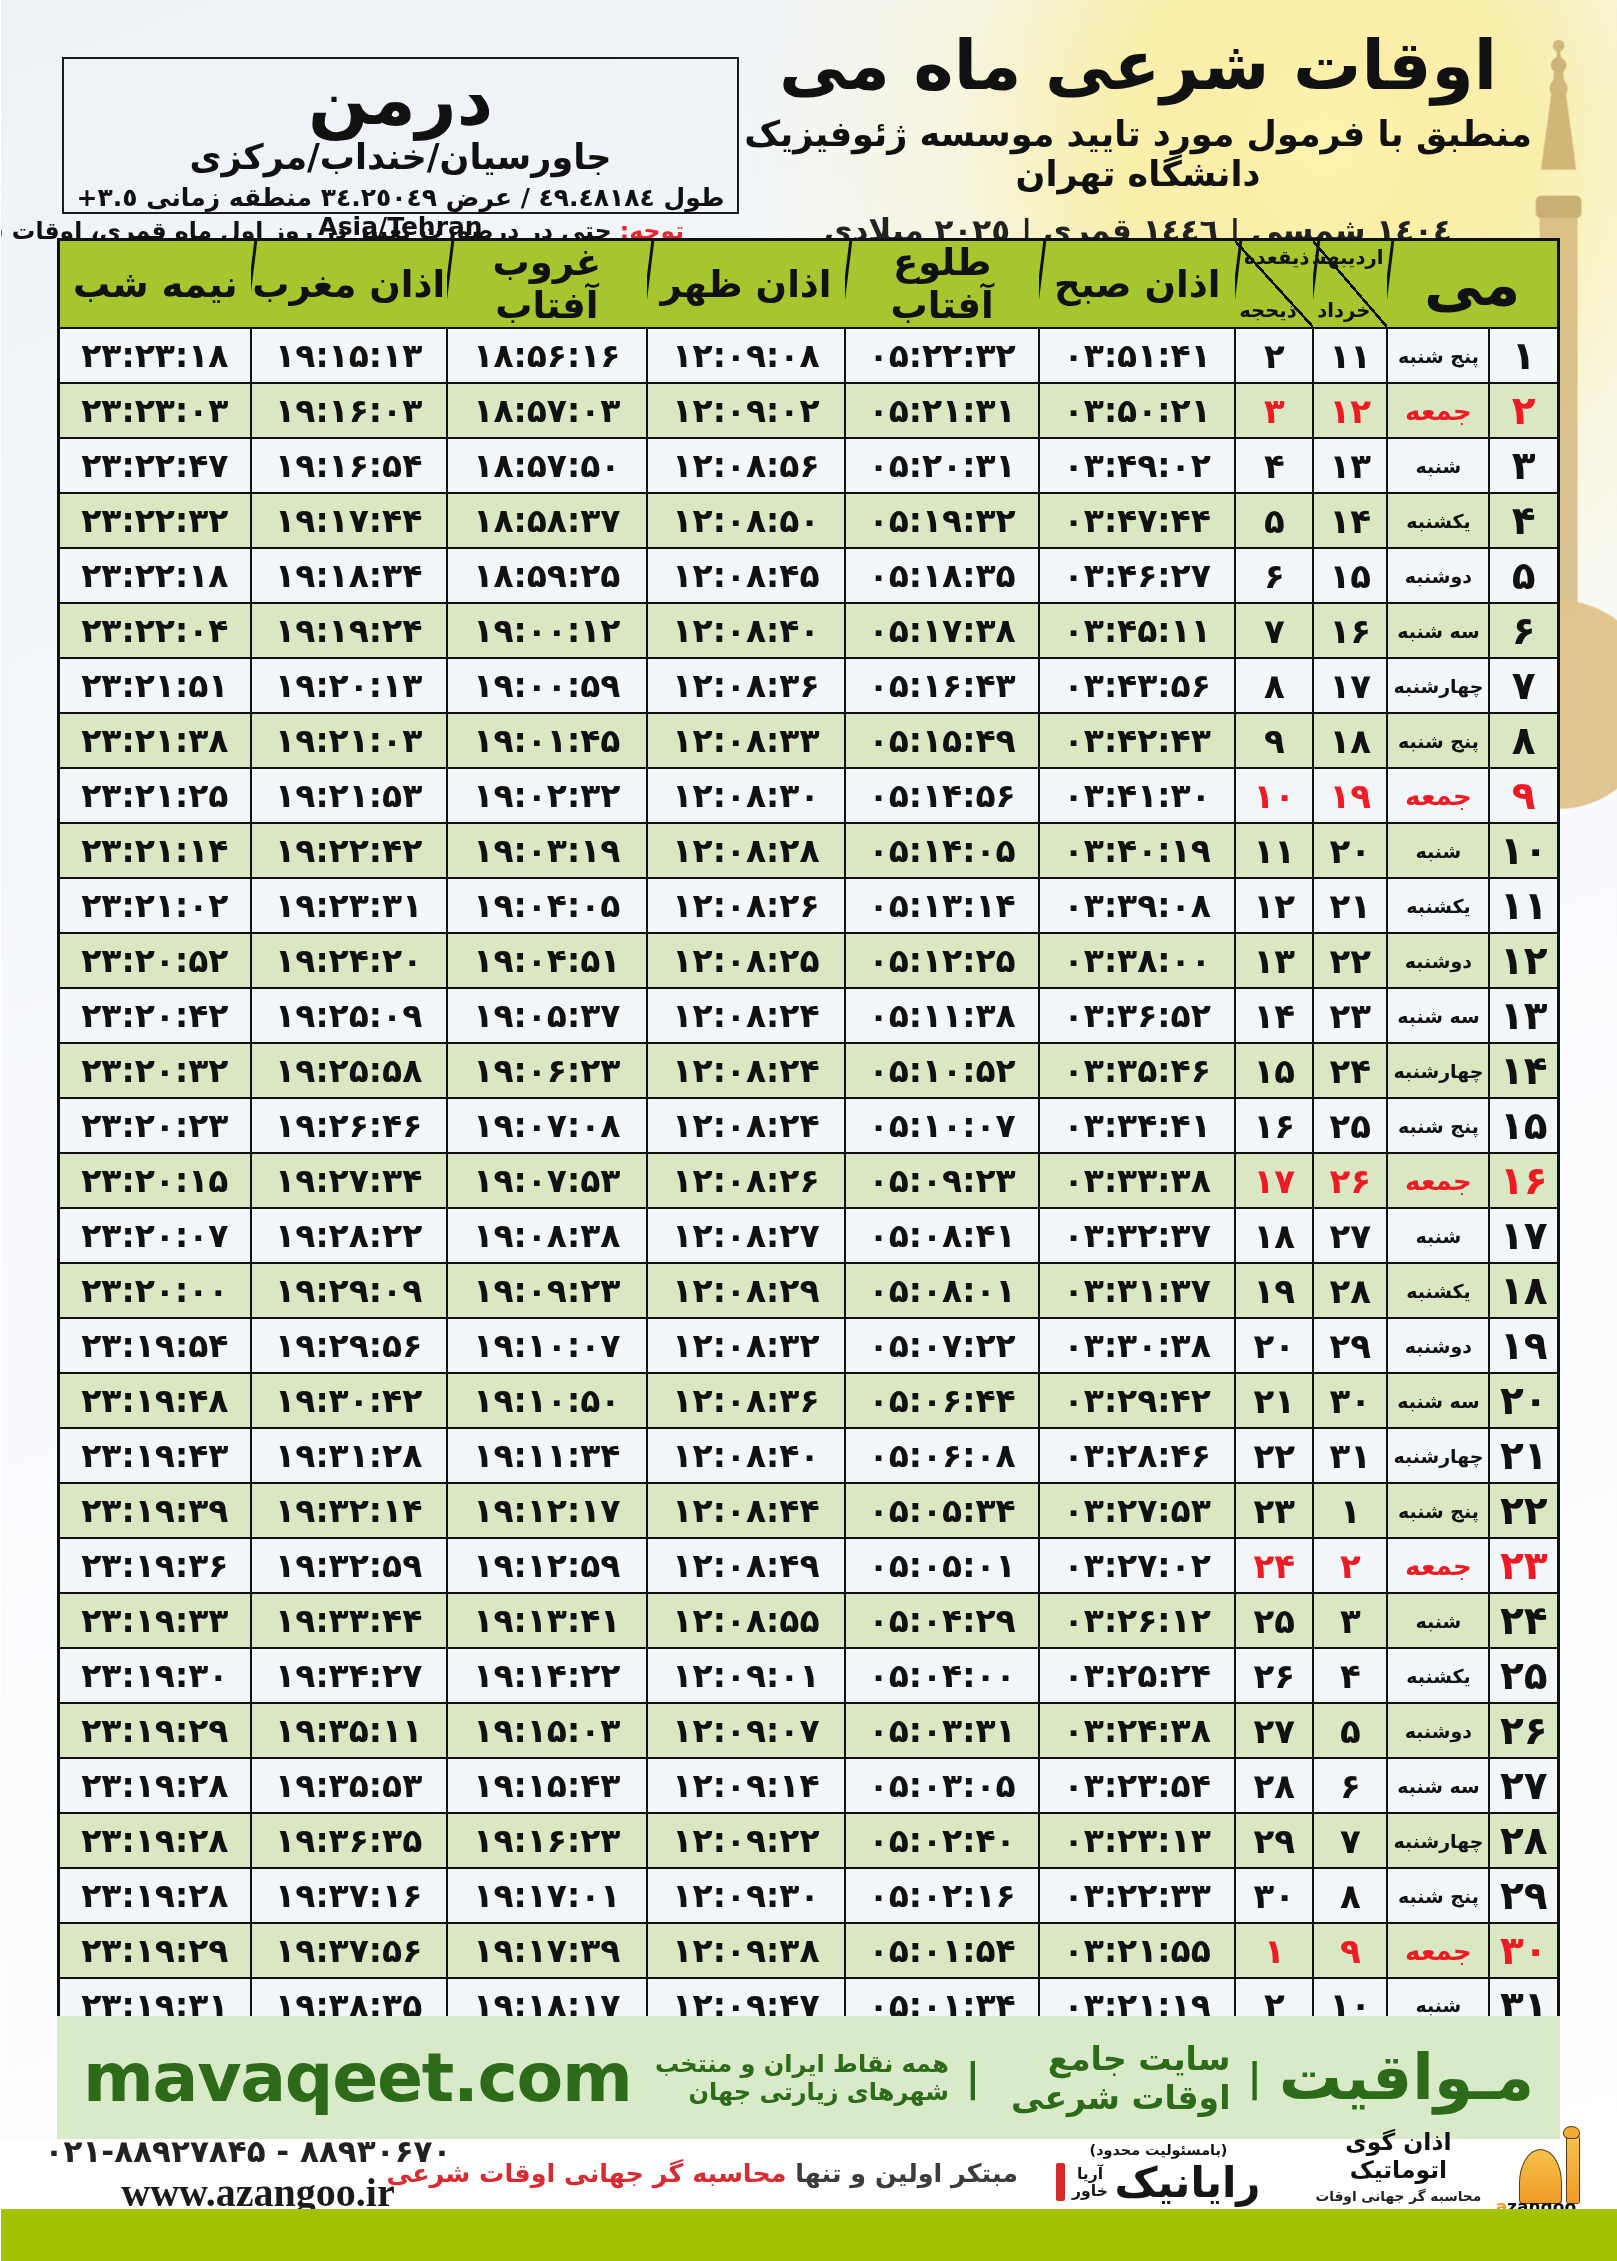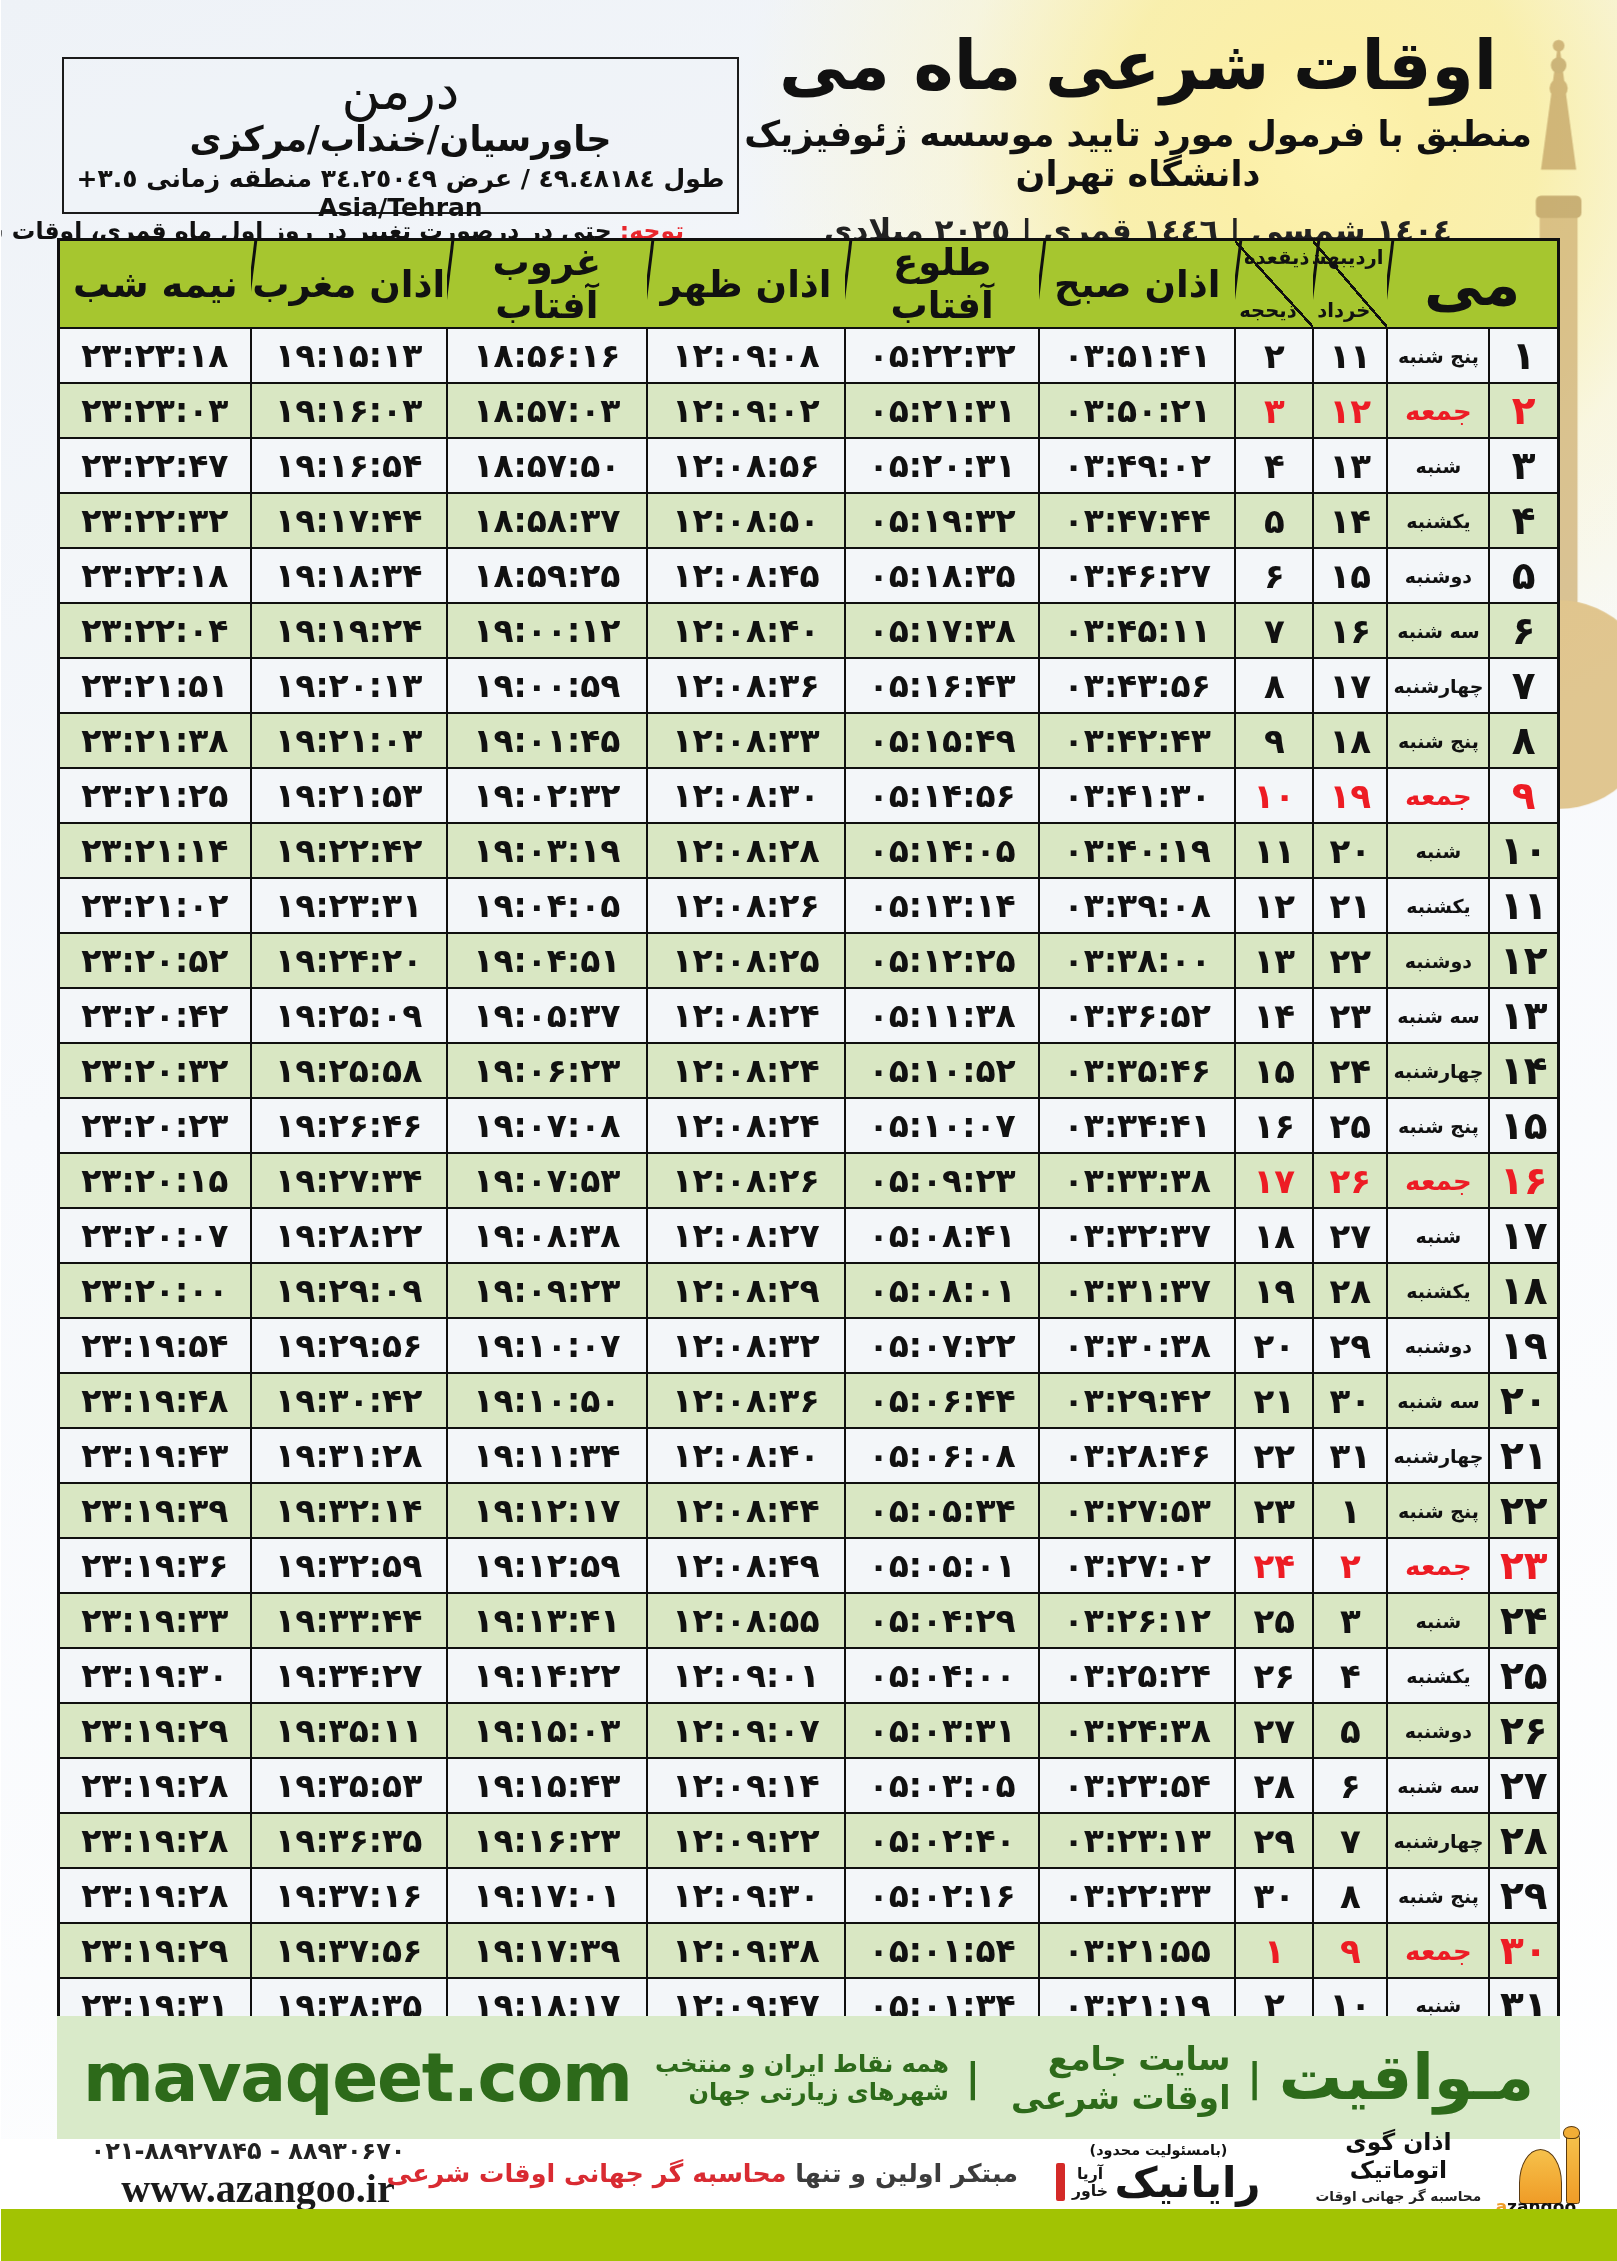--- a/index.html
+++ b/index.html
@@ -25,21 +25,21 @@
   .masthead{ position:absolute; right:46px; top:26px; width:868px; text-align:center; }
   .masthead .title{ font-size:68px; font-weight:bold; color:#111; letter-spacing:-0.7px; }
   .masthead .subtitle{ font-size:35px; font-weight:bold; color:#111; margin-top:9px; }
   .masthead .dates{ font-size:31px; font-weight:bold; color:#222; margin-top:18px; }
 
   .loc-box{
     position:absolute; left:62px; top:57px; width:677px; height:157px;
     border:2.6px solid #1b1b1b; text-align:center; padding-top:3.9px;
     background:rgba(238,242,247,.55);
   }
-  .loc-box .city{ font-size:53px; font-weight:normal; color:#111; line-height:1.05; }
+  .loc-box .city{ font-size:71px; font-weight:bold; color:#111; line-height:1.05; }
   .loc-box .region{ font-size:35px; font-weight:bold; color:#111; line-height:1.15; }
   .loc-box .coords{ font-size:25px; font-weight:bold; color:#111; margin-top:5.2px; }
 
   .note-line{
     position:absolute; right:934px; top:217px; width:626px; direction:rtl;
     font-size:23.5px; font-weight:bold; white-space:nowrap; text-align:right;
   }
   .note-line .note-label{ color:#e8262c; }
   .note-line .note-text{ color:#111; }
 
@@ -90,21 +90,21 @@
   .mav-right .tag1{ font-size:33px; font-weight:bold; }
   .mav-right .tag2{ font-size:24px; font-weight:bold; }
   .mav-url{ font-size:68px; font-weight:bold; color:#2d6a1a; direction:ltr; letter-spacing:-1.3px;text-align:center; }
 
   
   .foot{
     position:absolute; left:0; top:2139px; width:1618px; height:70px; background:#ffffff;
     display:flex; align-items:center; direction:ltr;
   }
   .foot-contact{ width:496px; text-align:center; }
-  .foot-contact .phone{ font-size:24px; font-weight:bold; color:#222; direction:ltr; }
+  .foot-contact .phone{ font-size:31px; font-weight:bold; color:#222; direction:ltr; }
   .foot-contact .site{ font-size:40px; font-weight:bold; color:#1a1a1a; font-family:"Liberation Serif", serif;padding-left:20px; }
   .foot-slogan{ width:522px; text-align:center; direction:rtl; font-size:25.4px; font-weight:bold; line-height:1.3; white-space:nowrap; }
   .foot-slogan .dark{ color:#3c3c3c; }
   .foot-slogan .red{ color:#d92b32; }
   .rayanik{ width:281px; text-align:center; direction:rtl; position:relative; }
   .rayanik .rz{ font-size:14.4px; font-weight:bold; color:#111; }
   .rayanik .row{ display:flex; align-items:center; justify-content:center; gap:6.5px; direction:rtl; }
   .rayanik .name{ font-size:42px; font-weight:bold; color:#161616; }
   .rayanik .accent{ width:9px; height:38px; background:#d42a28; border-radius:2px; }
   .rayanik .subcol{ font-size:15.7px; font-weight:bold; color:#161616; line-height:1.1; text-align:center; }

